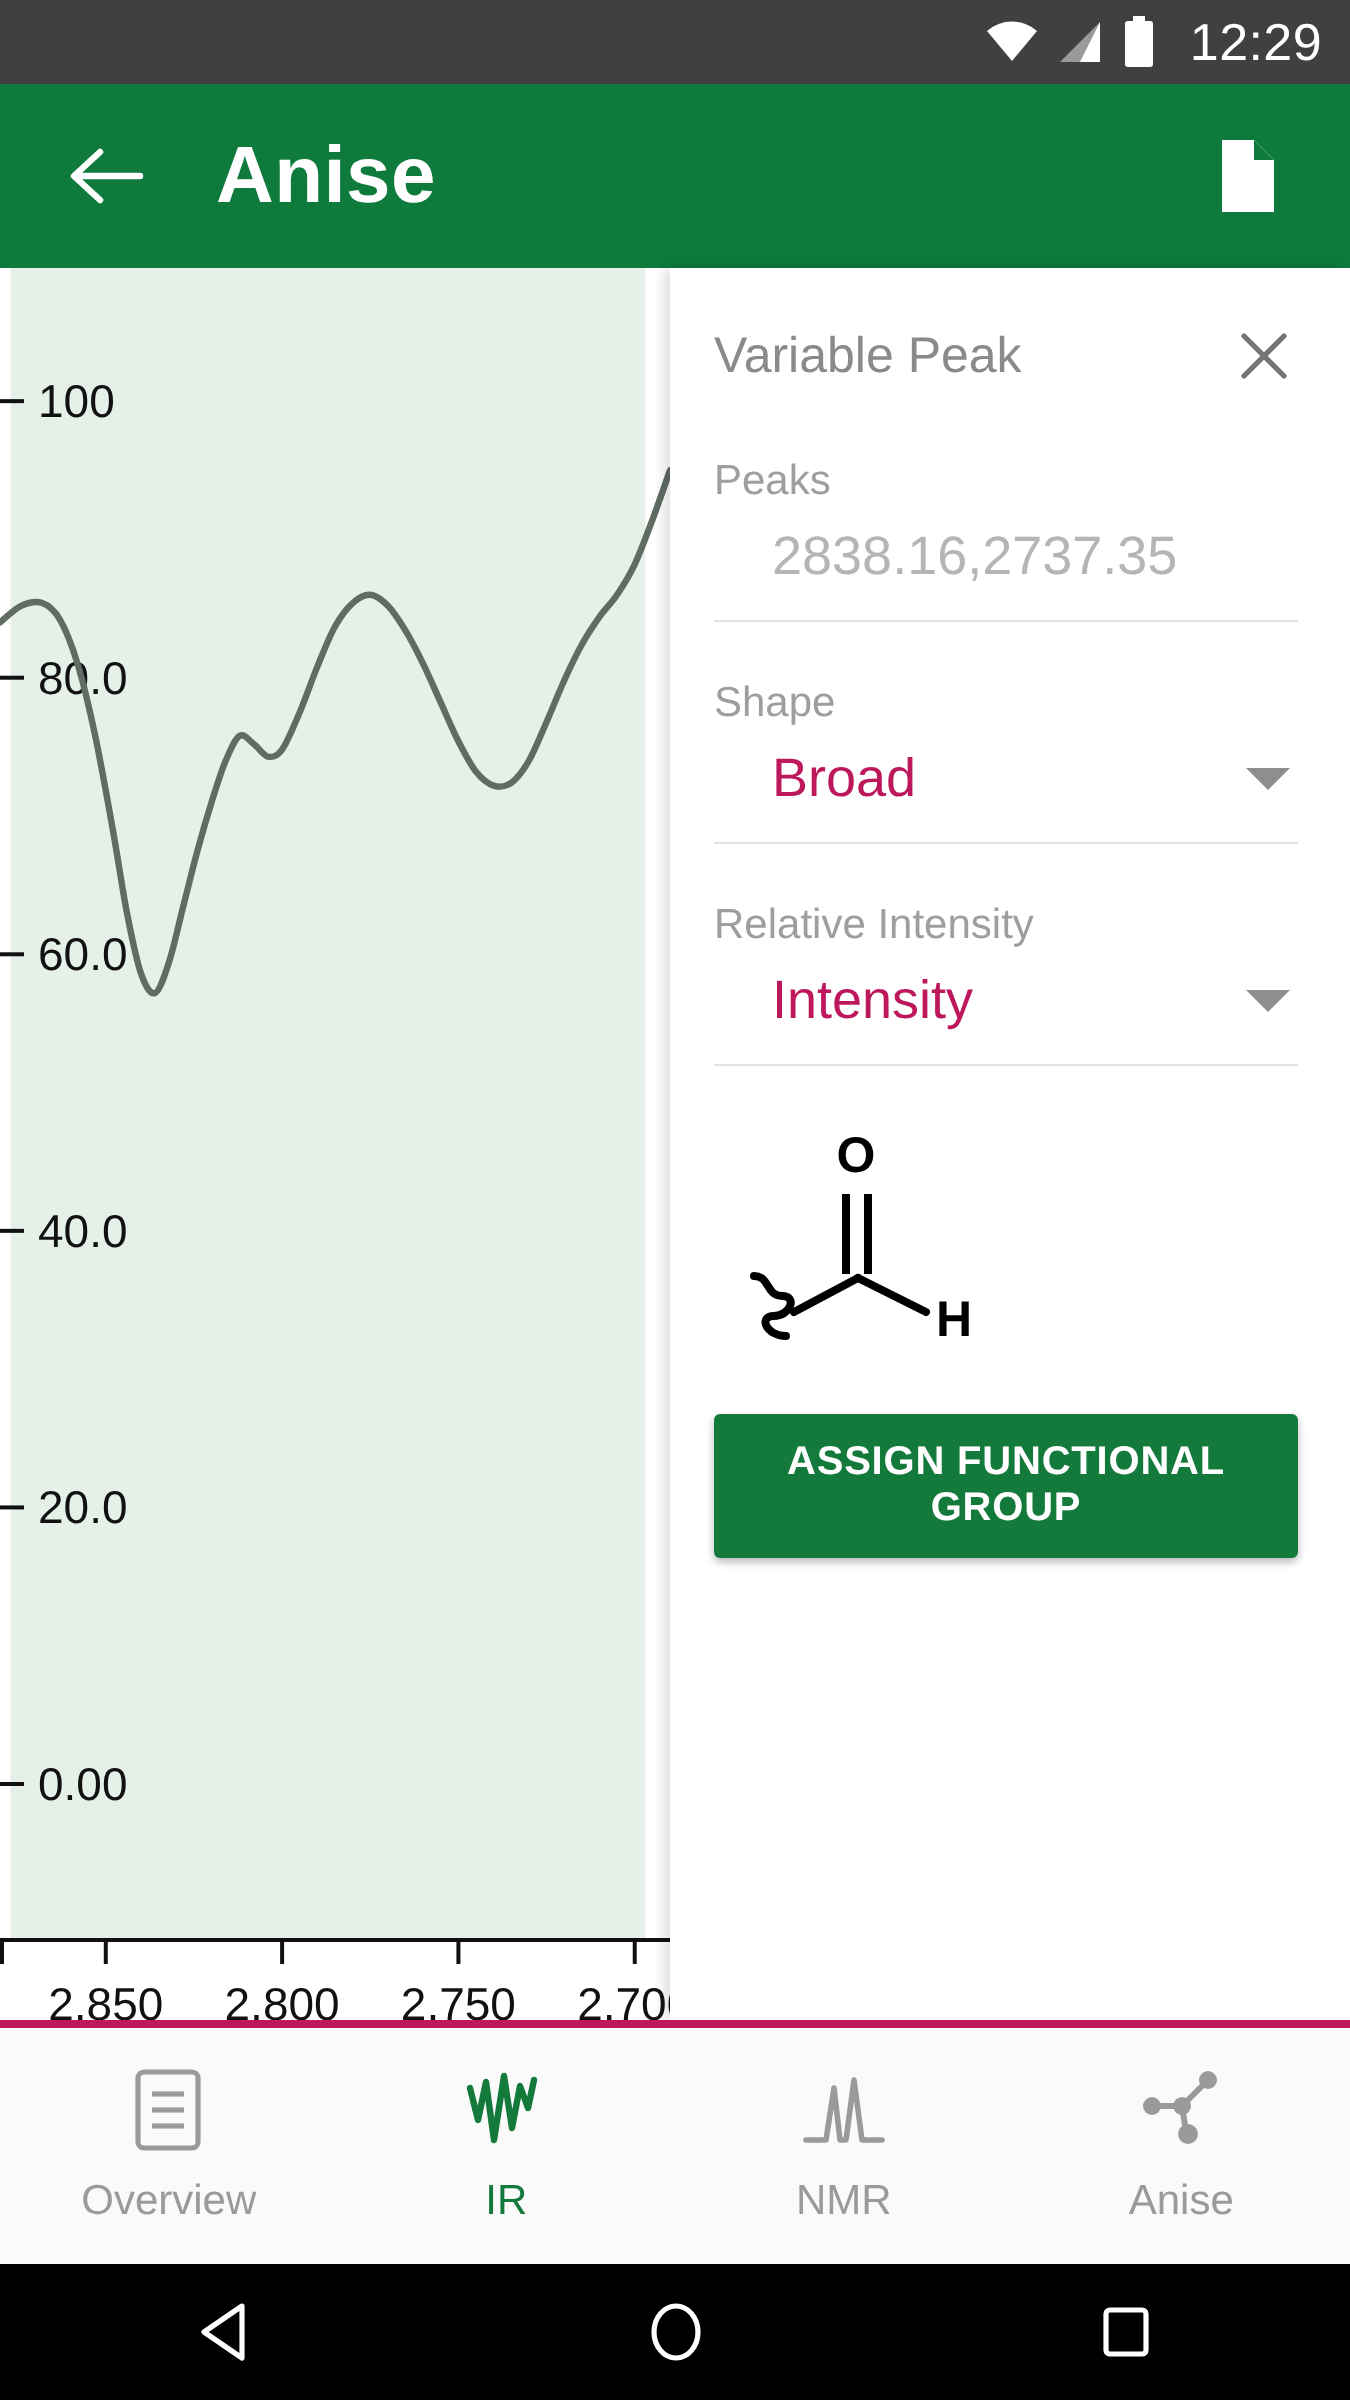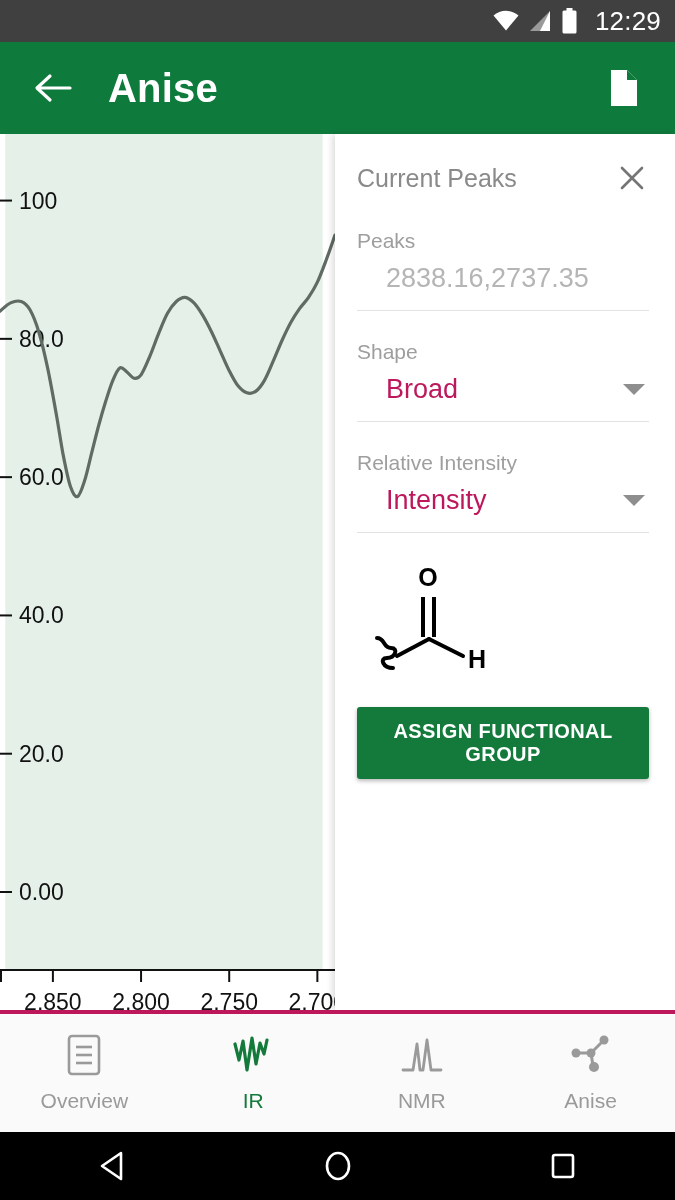--- a/index.html
+++ b/index.html
@@ -237,21 +237,21 @@
           </g>
 
         <path id="spectrumPath" fill="none" stroke-width="3.2" stroke-linecap="round" stroke-linejoin="round" d="M0.00,177.20 C1.76,175.82 7.05,170.52 10.58,168.90 C14.11,167.29 17.93,166.37 21.16,167.52 C24.39,168.67 27.04,170.75 29.97,175.82 C32.91,180.89 35.85,188.26 38.79,197.94 C41.73,207.62 44.67,220.07 47.61,233.90 C50.54,247.73 53.78,266.16 56.42,280.91 C59.07,295.66 61.12,310.42 63.47,322.40 C65.82,334.38 68.18,346.14 70.53,352.82 C72.88,359.51 75.23,363.54 77.58,362.50 C79.93,361.47 82.28,353.86 84.63,346.60 C86.98,339.34 89.33,328.16 91.68,318.94 C94.04,309.72 96.39,299.93 98.74,291.29 C101.09,282.64 103.44,274.58 105.79,267.09 C108.14,259.60 110.49,251.87 112.84,246.34 C115.19,240.81 117.54,235.28 119.89,233.90 C122.25,232.51 124.60,236.32 126.95,238.05 C129.30,239.77 131.65,243.81 134.00,244.27 C136.35,244.73 138.41,244.50 141.05,240.81 C143.70,237.12 146.93,229.06 149.87,222.14 C152.81,215.23 155.75,206.47 158.68,199.33 C161.62,192.18 164.56,184.58 167.50,179.27 C170.44,173.97 173.38,170.17 176.32,167.52 C179.25,164.87 182.19,163.14 185.13,163.37 C188.07,163.60 191.01,165.91 193.95,168.90 C196.89,171.90 199.82,176.51 202.76,181.35 C205.70,186.19 208.64,191.95 211.58,197.94 C214.52,203.94 217.46,210.85 220.39,217.30 C223.33,223.76 226.27,230.90 229.21,236.66 C232.15,242.42 235.09,248.19 238.03,251.87 C240.96,255.56 243.90,257.87 246.84,258.79 C249.78,259.71 252.72,259.48 255.66,257.41 C258.60,255.33 261.54,251.41 264.47,246.34 C267.41,241.27 270.35,233.67 273.29,226.98 C276.23,220.30 279.17,212.69 282.11,206.24 C285.04,199.79 287.98,193.56 290.92,188.26 C293.86,182.96 296.80,178.58 299.74,174.43 C302.68,170.29 305.61,167.75 308.55,163.37 C311.49,158.99 314.43,154.38 317.37,148.16 C320.31,141.94 323.25,133.87 326.18,126.03 C329.12,118.20 333.53,105.29 335.00,101.14" stroke="#5F6B63"></path>
       </svg>
 
     </div>
 
     <div class="panel">
 
       <div class="panel-head">
-        <div class="panel-title">Current Peaks</div>
+        <div class="panel-title">Variable Peak</div>
         <div class="close-btn">
           <svg width="30" height="30" viewBox="0 0 30 30">
             <path d="M5 5 L25 25 M25 5 L5 25" stroke="#757575" stroke-width="2.6" stroke-linecap="round"></path>
           </svg>
         </div>
       </div>
 
       
       <div class="field">
         <div class="field-label">Peaks</div>

